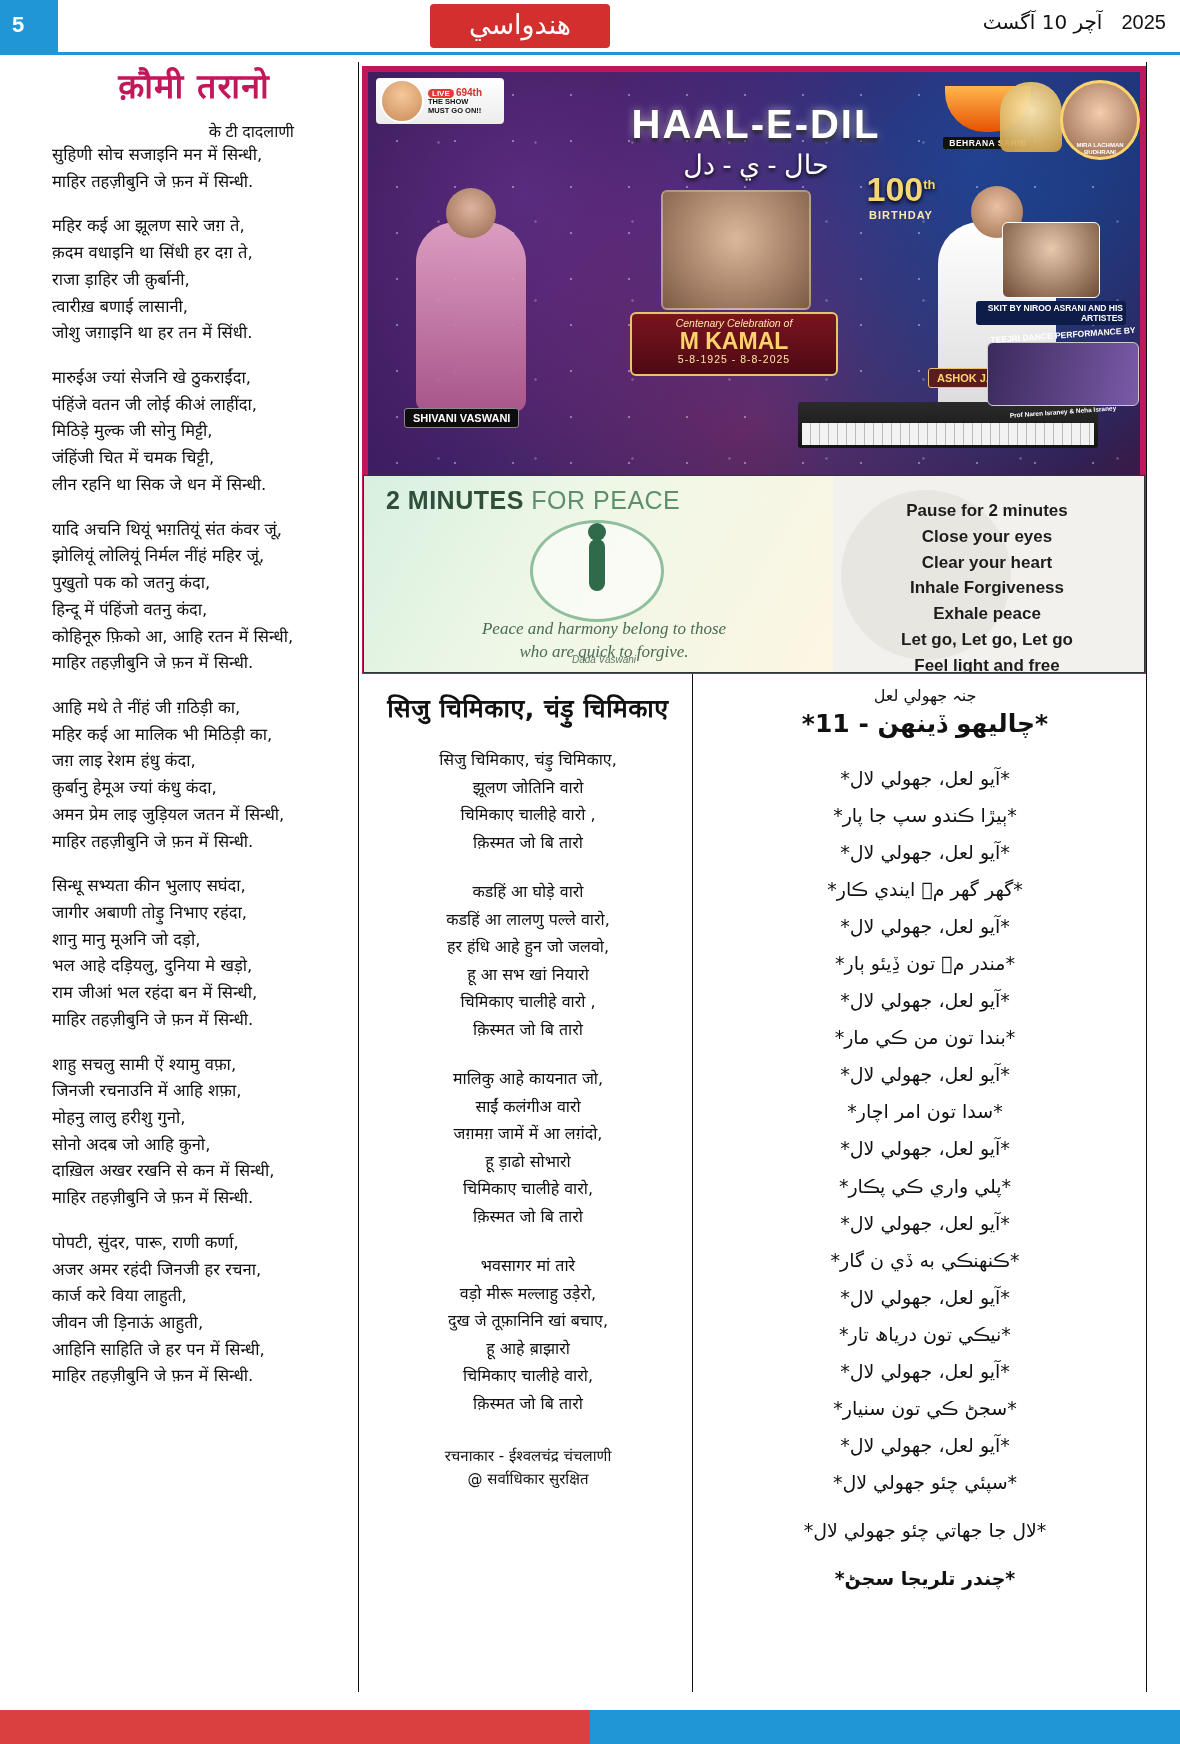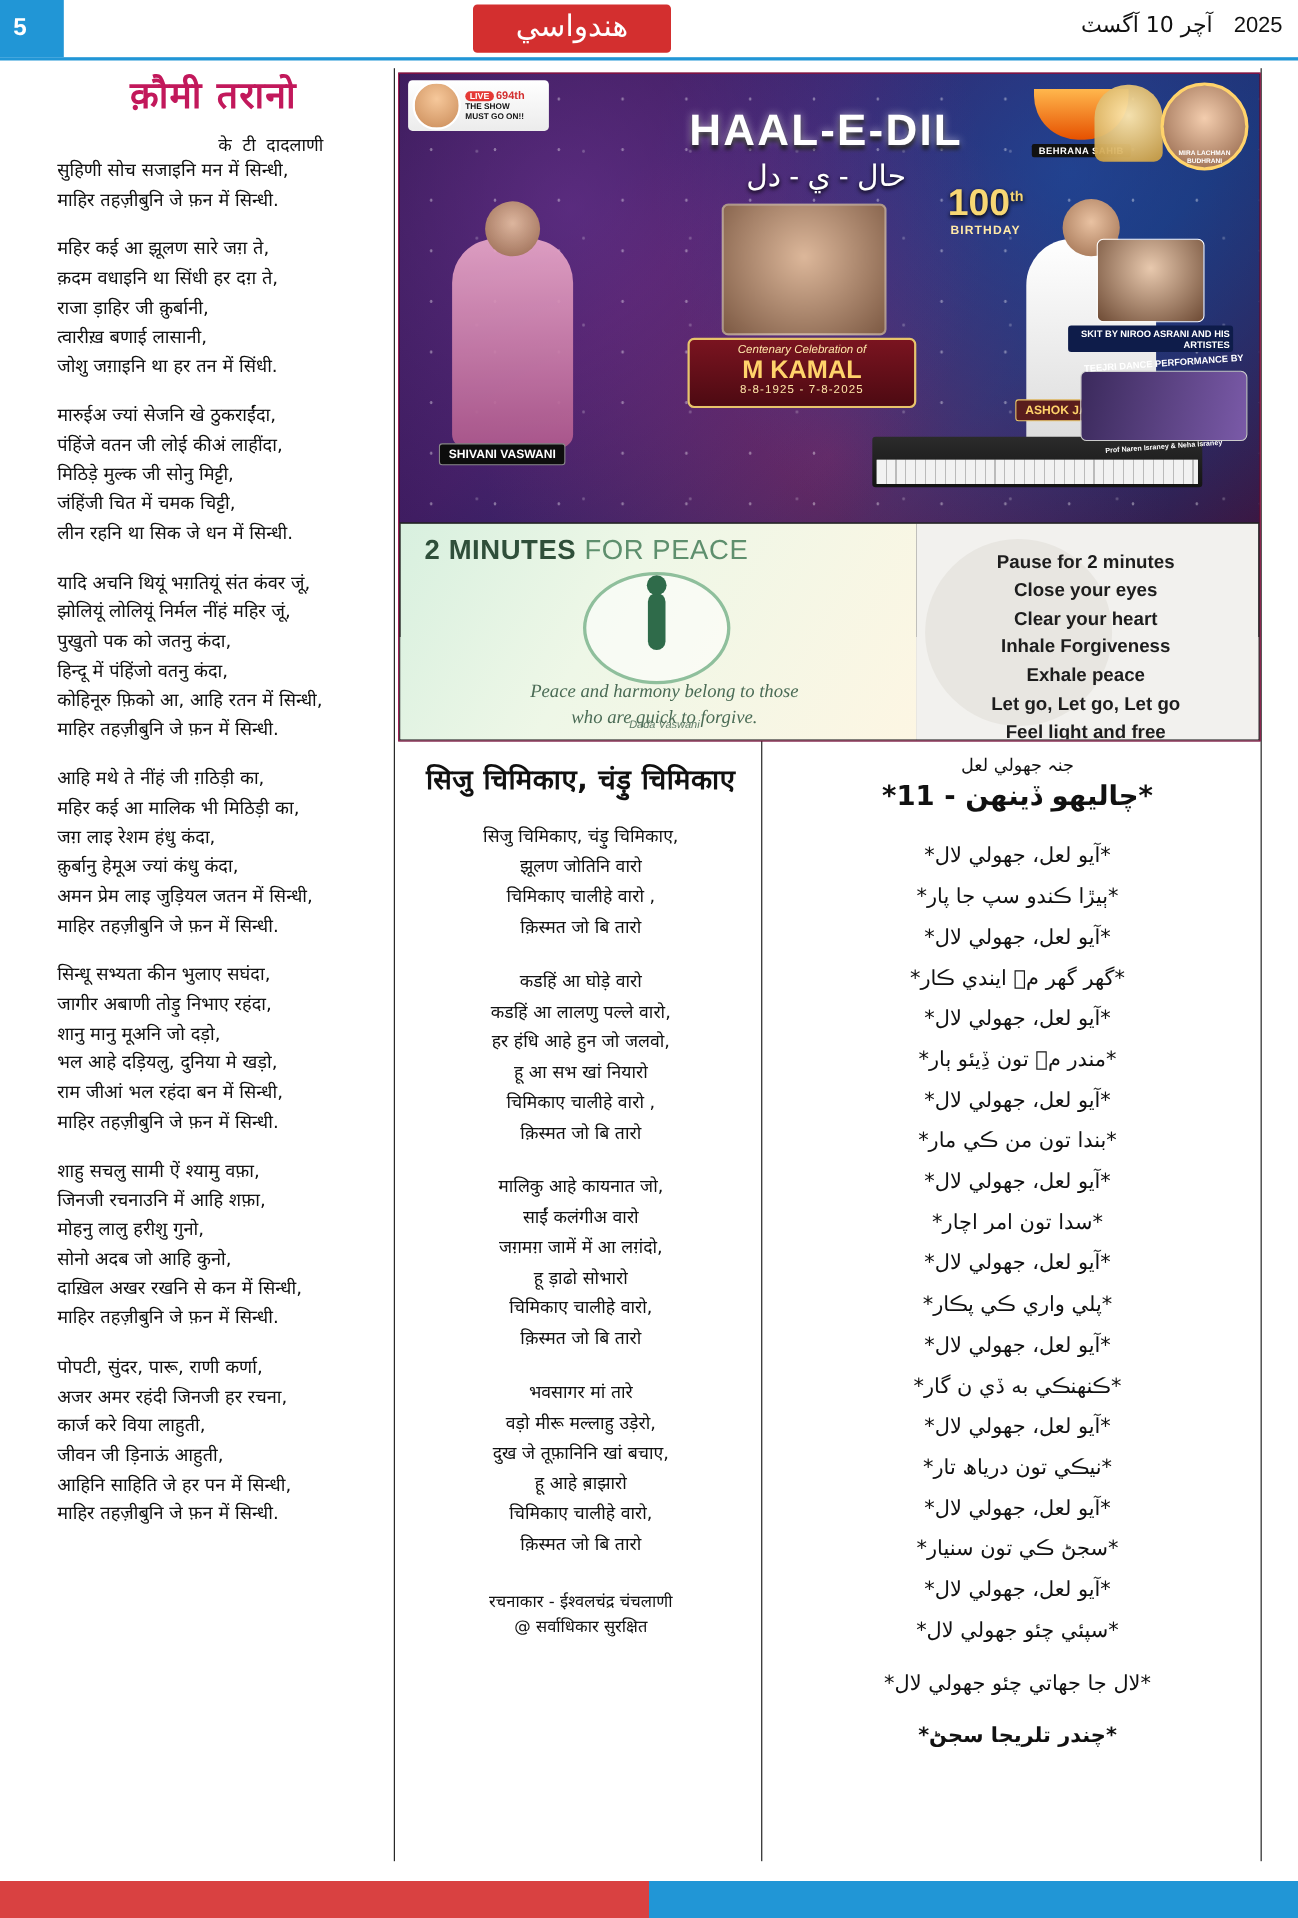--- a/index.html
+++ b/index.html
@@ -56,32 +56,32 @@
     position:absolute;left:34px;top:62px;width:320px;height:1630px;
   }
   .divider-v{
     position:absolute;top:62px;width:1px;background:#111;
   }
   .poem-title{
     text-align:center;color:#c2185b;font-size:34px;font-weight:bold;
     font-family:"DejaVu Sans",sans-serif;letter-spacing:1px;
   }
   .poem-author{
-    text-align:right;font-family:Liberation Mono, monospace;font-size:16px;color:#111;
+    text-align:right;font-family:Liberation Sans, sans-serif;font-size:16px;color:#111;
     margin-top:12px;padding-right:60px;
   }
   .stanza{
     font-family:"DejaVu Sans",sans-serif;font-size:16.5px;color:#111;
     line-height:1.62;margin:0 0 18px 0;padding-left:18px;
   }
   .stanza div{white-space:nowrap;}
   
   .poster-frame{
     position:absolute;left:362px;top:66px;width:784px;height:608px;
-    border:1px solid #be185d;box-sizing:border-box;background:#000;
+    border:6px solid #be185d;box-sizing:border-box;background:#000;
     overflow:hidden;
     padding-left:20px;
   }
   .poster{
     position:absolute;left:0;top:0;width:782px;height:408px;
     background:
       radial-gradient(circle at 20% 30%, rgba(120,60,160,.55), transparent 55%),
       radial-gradient(circle at 78% 22%, rgba(30,90,180,.55), transparent 55%),
       radial-gradient(circle at 50% 85%, rgba(180,40,90,.45), transparent 60%),
       linear-gradient(135deg,#2a1247 0%,#3a1a5c 35%,#1d2a66 70%,#3b1640 100%);
@@ -418,21 +418,21 @@
 
       <div class="badge-100">
         <div class="n"><span>100</span><sup>th</sup></div>
         <div class="b">BIRTHDAY</div>
       </div>
 
       <div class="kamal-photo"></div>
       <div class="kamal-plate">
         <div class="c1">Centenary Celebration of</div>
         <div class="c2">M KAMAL</div>
-        <div class="c3">8-8-1925  -  7-8-2025</div>
+        <div class="c3">5-8-1925  -  8-8-2025</div>
       </div>
 
       <div class="singer-l"></div>
       <div class="name-plate plate-shivani">SHIVANI VASWANI</div>
 
       <div class="singer-r"></div>
       <div class="name-plate plate-ashok">ASHOK JAIN</div>
 
       <div class="keyboard">
         <div class="keys"></div>

